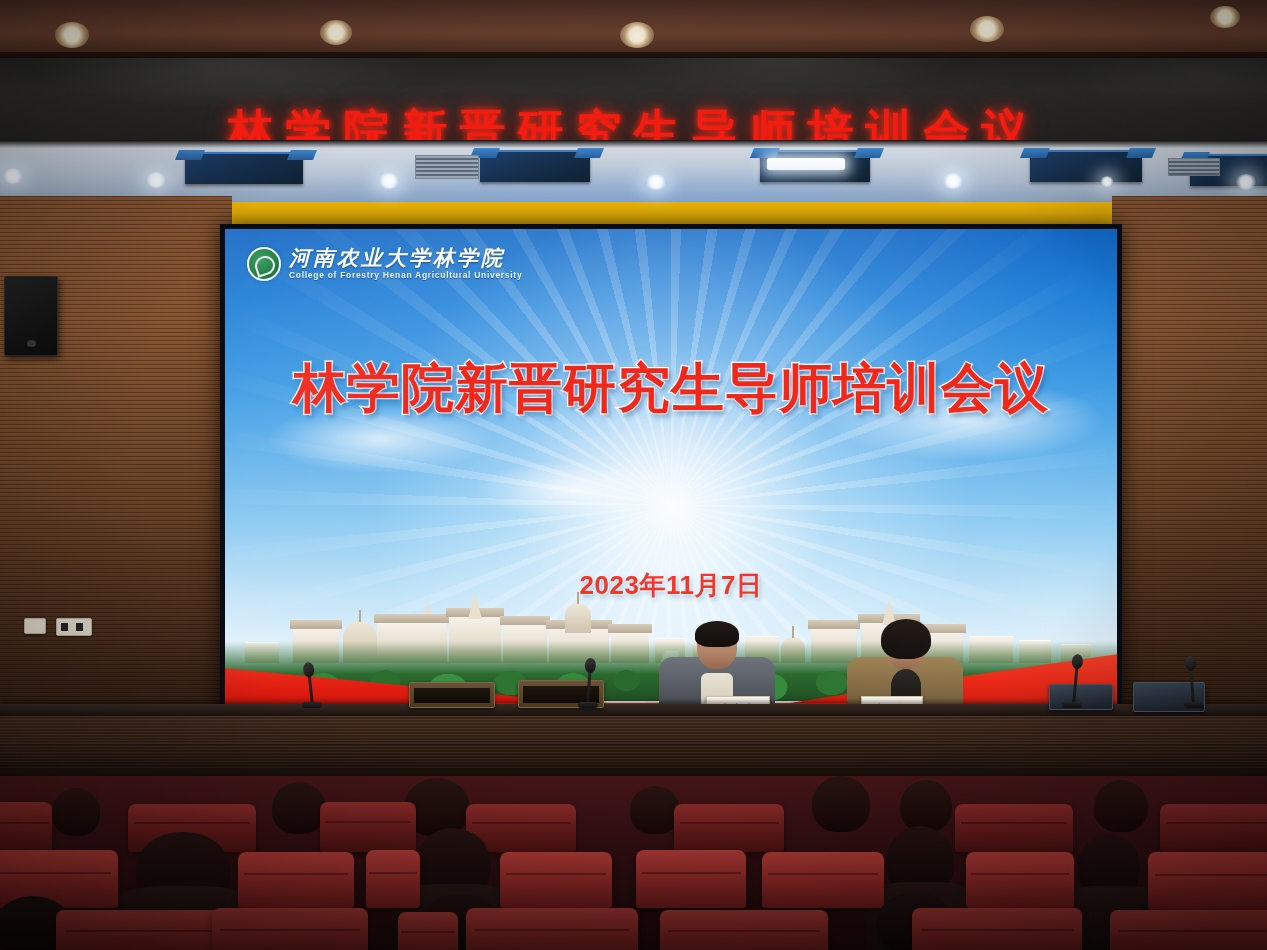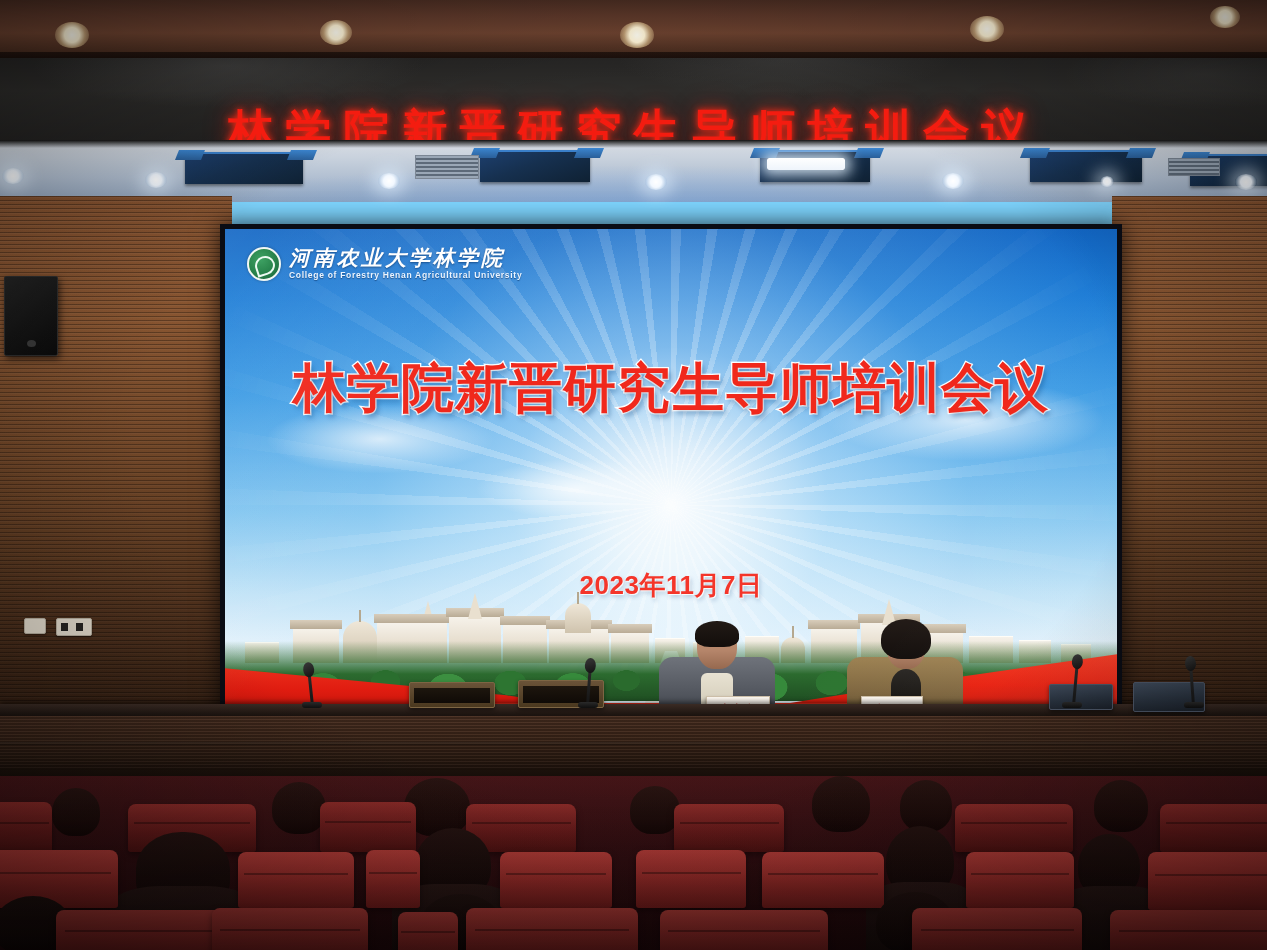--- a/index.html
+++ b/index.html
@@ -2,21 +2,21 @@
 <html><head>
 <meta charset="utf-8">
 <style>
   html,body{margin:0;padding:0;background:#000;}
   body{font-family:"Liberation Sans","DejaVu Sans",sans-serif;}
 
   #stage{
     position:relative;
     width:1267px;height:950px;
     overflow:hidden;
-    background:#7dd3fc;
+    background:#eab308;
   }
 
   
   .ceiling{
     position:absolute;left:0;top:0;width:1267px;height:60px;
     background:linear-gradient(180deg,#4a2d22 0%,#5d382a 25%,#6e4330 55%,#3b2419 100%);
   }
   .ceiling-spot{
     position:absolute;border-radius:50%;
     background:radial-gradient(circle,#fffdf2 0%,#fff4d6 35%,rgba(255,228,170,.55) 60%,rgba(255,210,140,0) 100%);

